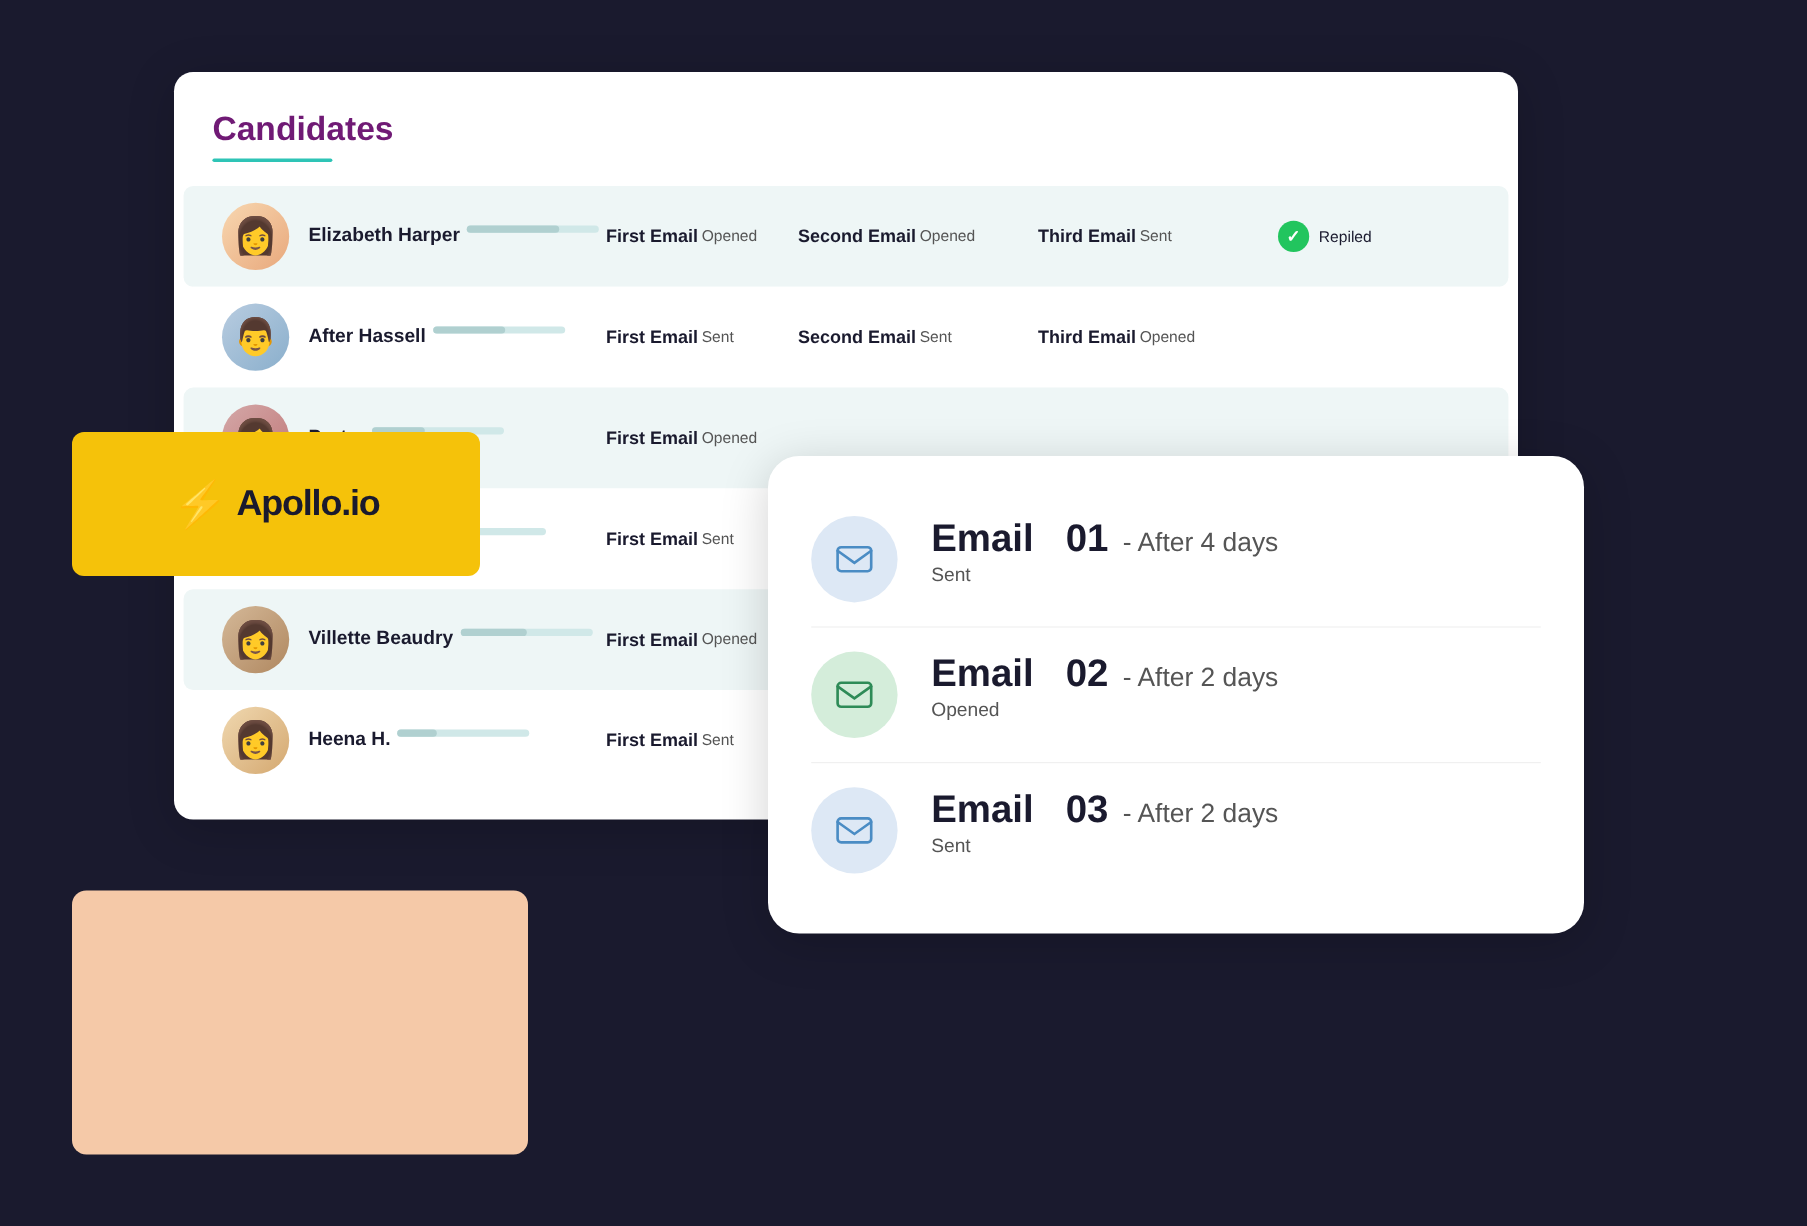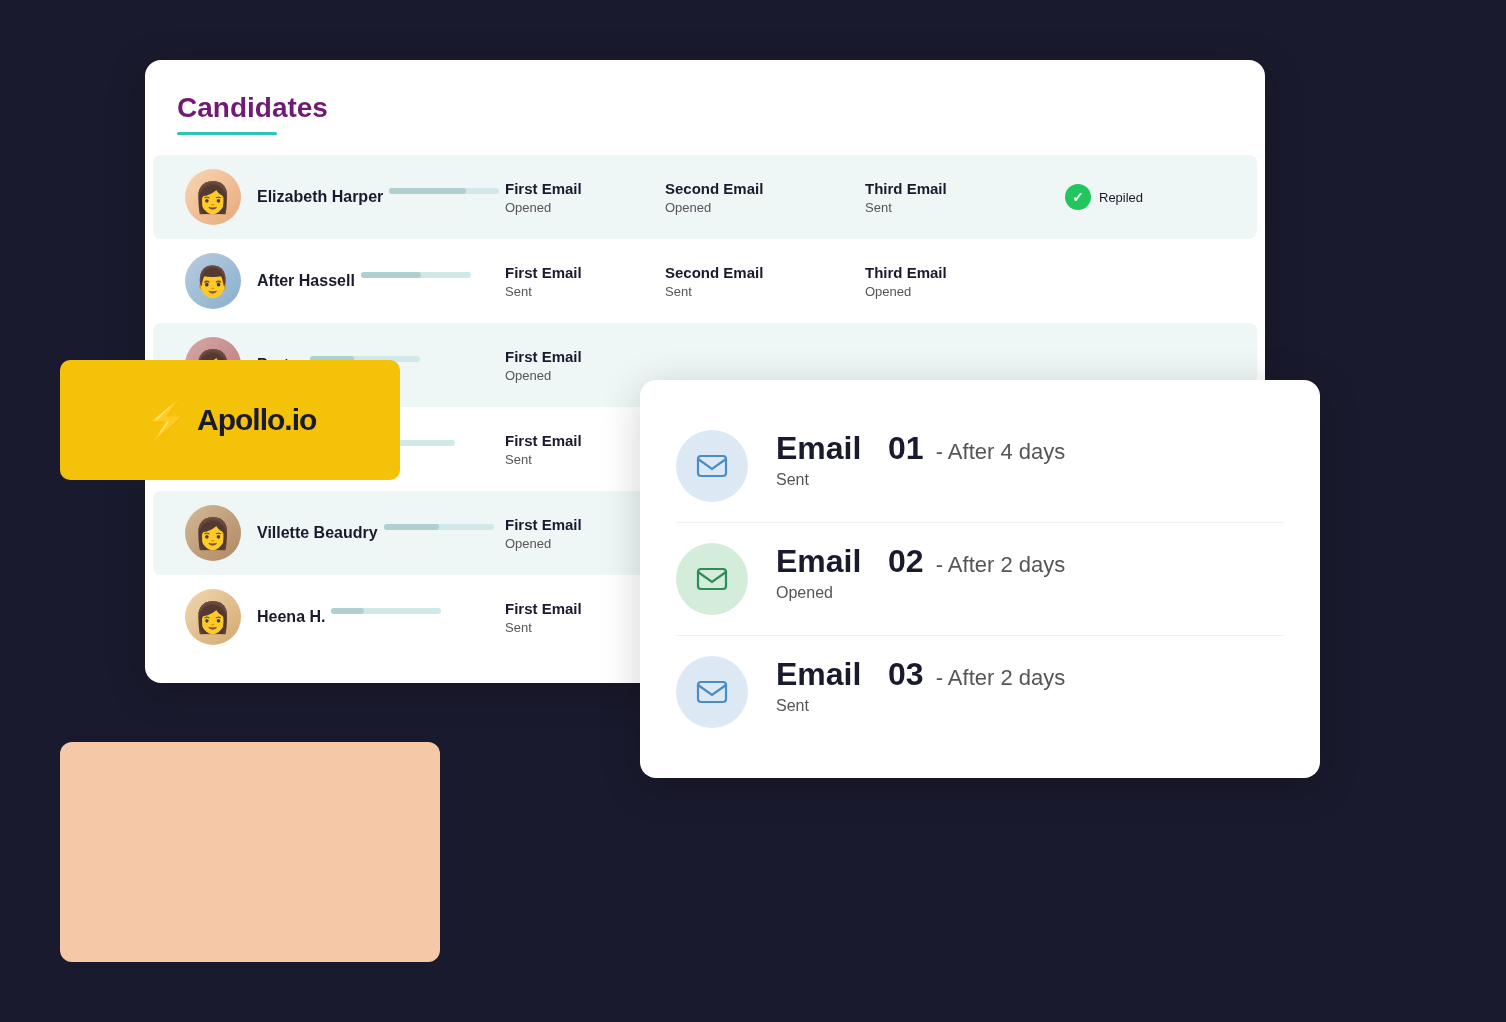--- a/index.html
+++ b/index.html
@@ -127,21 +127,21 @@
       border-radius: 3px;
     }
     .progress-bar-fill {
       height: 6px;
       border-radius: 3px;
       background: #b0d0d0;
     }
 
     .email-cell {
       display: flex;
-      flex-direction: column;
+      flex-direction: row;
       gap: 3px;
     }
     .email-label {
       font-size: 15px;
       font-weight: 600;
       color: #1a1a2e;
     }
     .email-status {
       font-size: 13px;
       color: #555;
@@ -171,21 +171,21 @@
       color: #1a1a2e;
     }
 
     
     .email-sequence-panel {
       position: absolute;
       top: 380px;
       left: 640px;
       width: 680px;
       background: #ffffff;
-      border-radius: 16px;
+      border-radius: 26px;
       padding: 30px 36px;
       z-index: 15;
       box-shadow: 0 8px 40px rgba(0,0,0,0.18);
     }
 
     .email-sequence-item {
       display: flex;
       align-items: flex-start;
       gap: 28px;
       padding: 20px 0;

